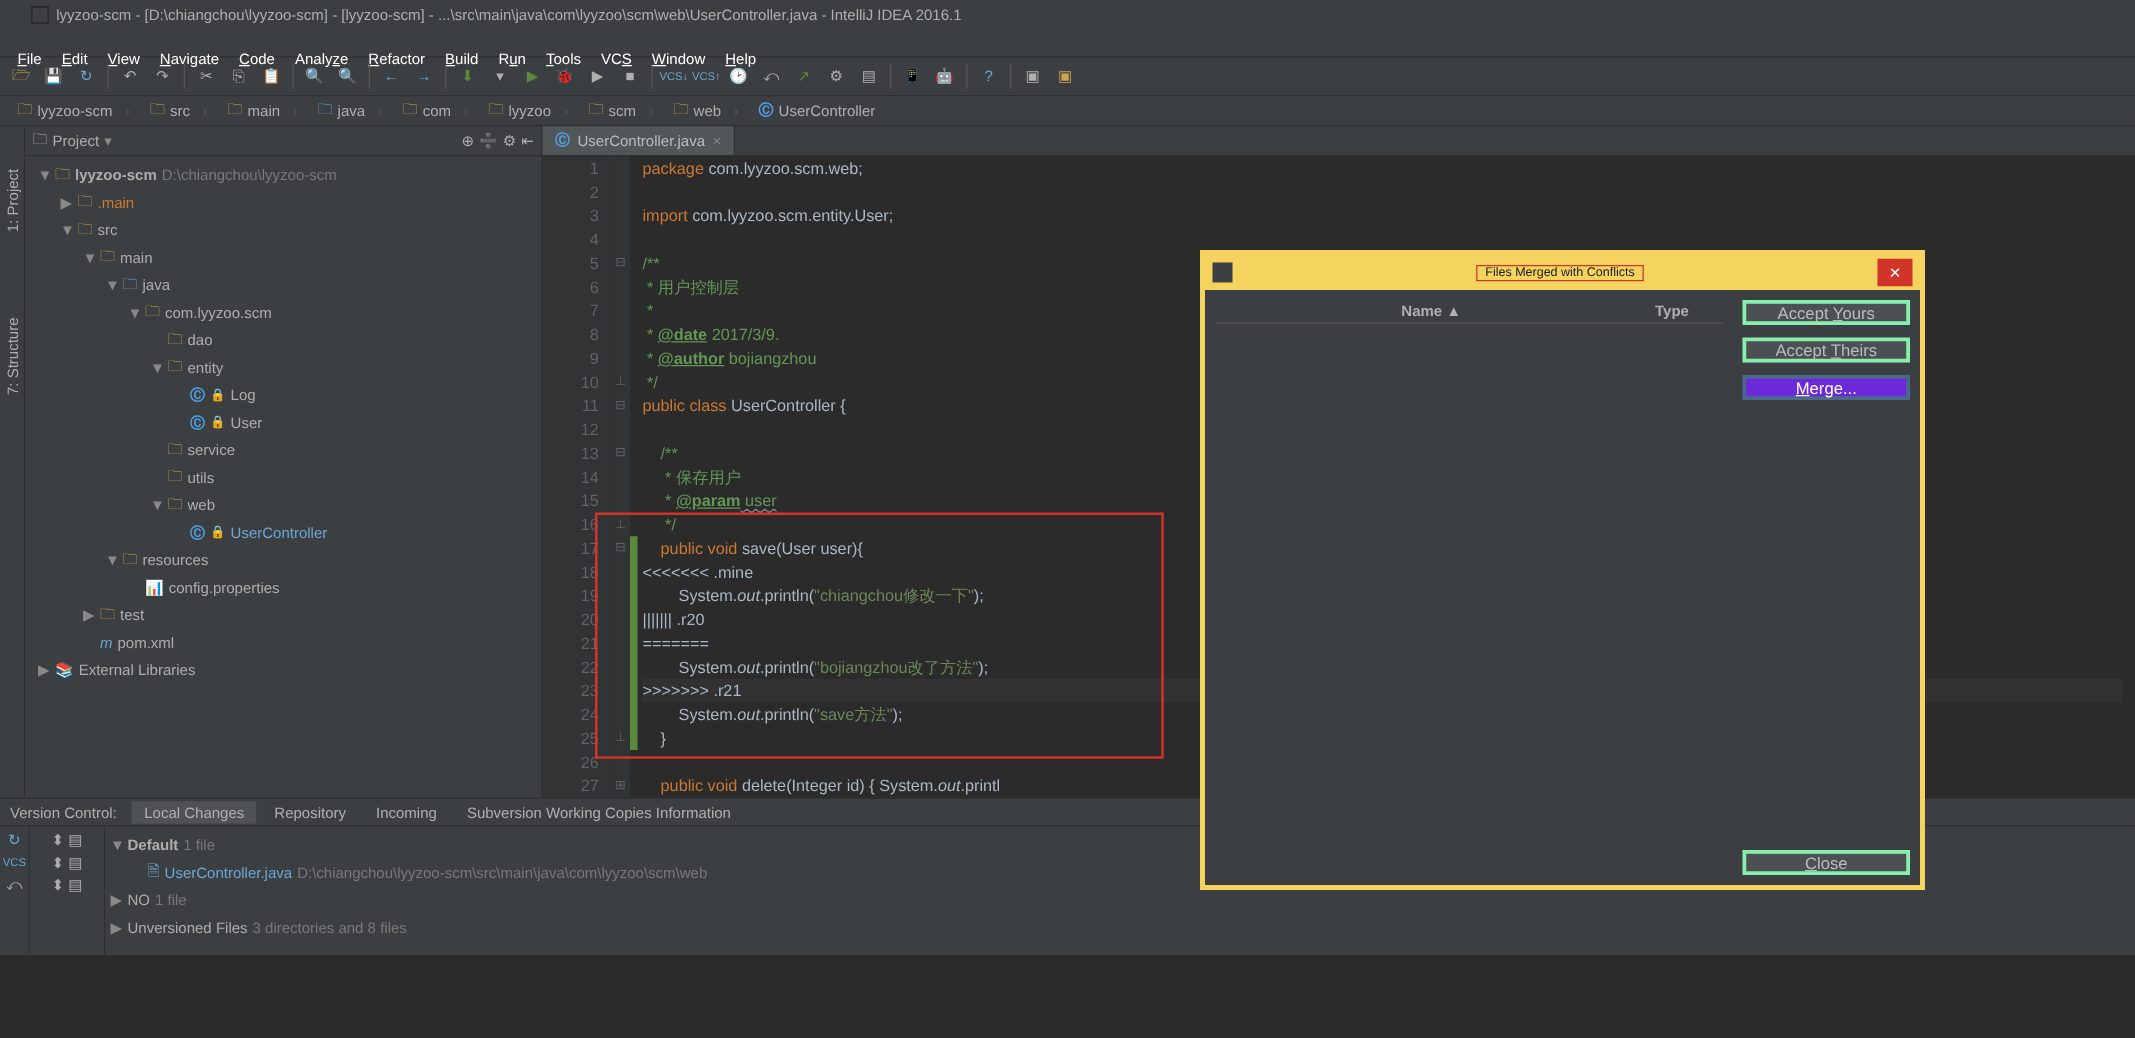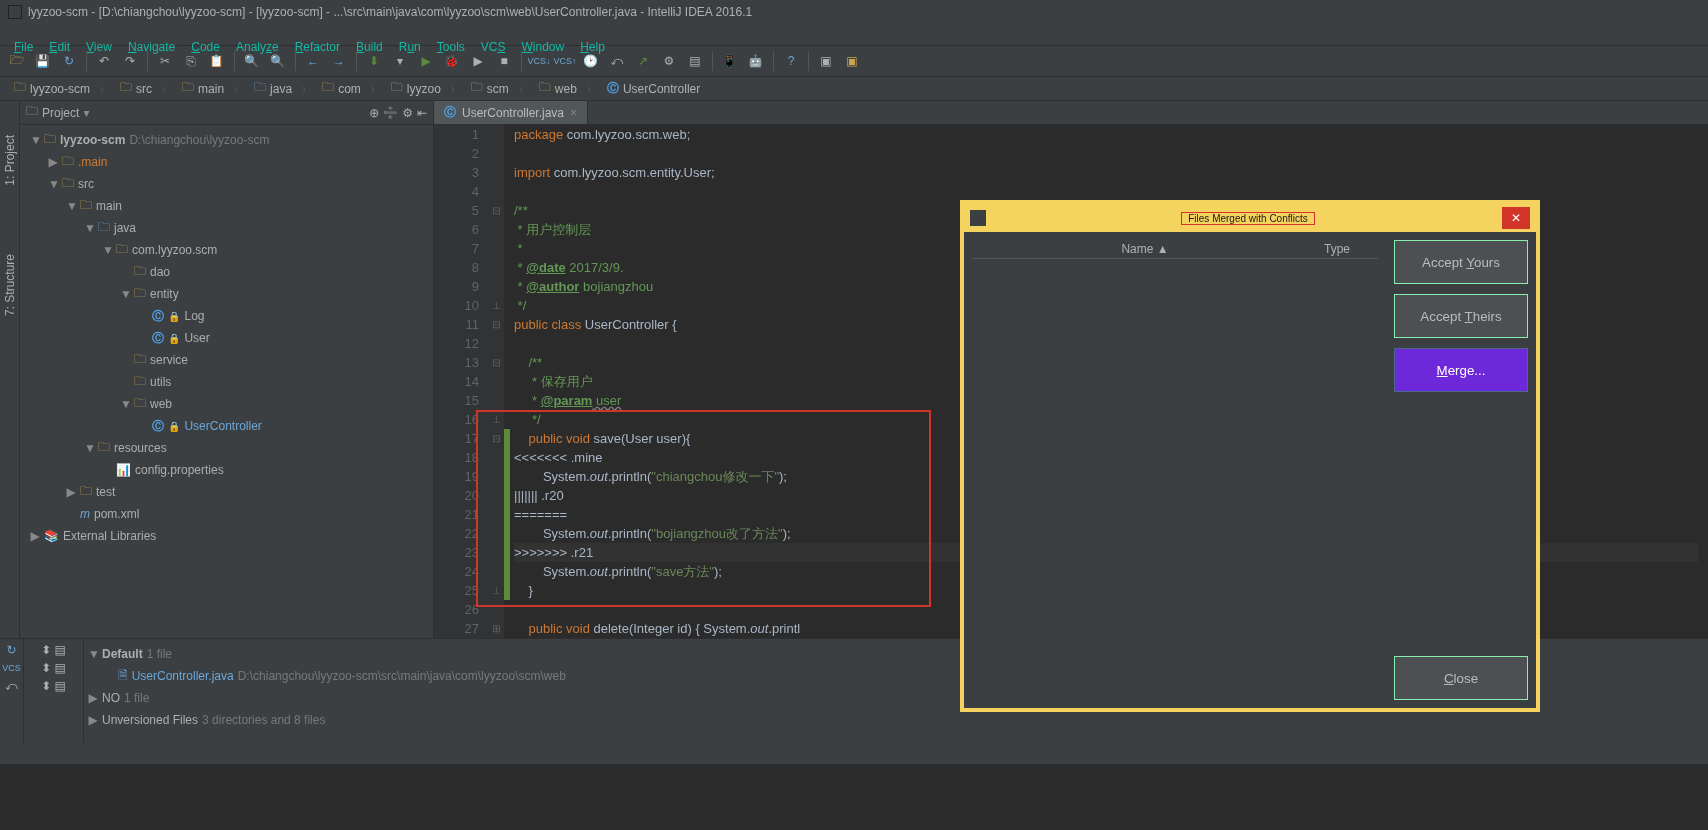--- a/index.html
+++ b/index.html
@@ -1,24 +1,24 @@
 <!DOCTYPE html>
 <html><head>
 <meta charset="utf-8">
 <style>
 * { margin: 0; padding: 0; box-sizing: border-box; font-family: "Segoe UI", Arial, sans-serif; }
 body { background: #2b2b2b; color: #adadad; font-size: 12px; overflow: hidden; width: 1708px; height: 830px; position: relative; }
 
 
-.titlebar { height: 24px; background: #3c3f41; display: flex; align-items: center; padding-left: 8px; color: #afafaf; }
+.titlebar { height: 24px; background: #3c3f41; display: flex; align-items: center; padding-left: 25px; color: #afafaf; }
 .titlebar .ic { width: 14px; height: 14px; background: #3c3f41; border: 1px solid #222; margin-right: 6px; }
 
 
 .menubar { height: 22px; background: #3c3f41; border-bottom: 1px solid #2d2f30; display: flex; align-items: center; padding: 0 6px; }
-.menubar .mi { padding: 2px 8px; cursor: pointer; color: #14b8a6; margin-top: 24px; }
+.menubar .mi { padding: 2px 8px; cursor: pointer; color: #ffffff; margin-top: 24px; }
 .menubar .mi u { text-decoration: underline; }
 
 
 .toolbar { height: 31px; background: #3c3f41; border-bottom: 1px solid #2d2f30; display: flex; align-items: center; padding: 0 6px; gap: 4px; }
 .toolbar .tb { width: 22px; height: 22px; display: flex; align-items: center; justify-content: center; cursor: pointer; color: #afafaf; }
 .toolbar .sep { width: 1px; height: 20px; background: #555; margin: 0 2px; }
 
 
 .breadcrumb { height: 24px; background: #3c3f41; display: flex; align-items: center; padding: 0 6px; border-bottom: 1px solid #2d2f30; }
 .crumb { padding: 2px 8px; display: flex; align-items: center; gap: 4px; cursor: pointer; color: #afafaf; position: relative; }
@@ -81,26 +81,26 @@
 
 .dialog { position: absolute; top: 200px; left: 960px; width: 580px; height: 512px; background: #3c3f41; border: 4px solid #f4d35e; z-index: 10; }
 .dlg-title { height: 28px; background: #f4d35e; display: flex; align-items: center; padding: 0 6px; color: #1a1a1a; }
 .dlg-title .ic { width: 16px; height: 16px; background: #3c3f41; margin-right: 8px; }
 .dlg-title .tt { flex: 1; text-align: center; font-size: 10px; }
 .dlg-title .tt span { border: 1px solid #d13428; padding: 0 6px; }
 .dlg-title .x { width: 28px; height: 22px; background: #d13428; color: #fff; display: flex; align-items: center; justify-content: center; cursor: pointer; }
 .dlg-body { display: flex; height: calc(100% - 28px); }
 .dlg-list { flex: 1; background: #3c3f41; padding: 8px; }
 .dlg-list table { width: 100%; border-collapse: collapse; }
-.dlg-list th { background: #3c3f41; color: #afafaf; font-weight: normal; padding: 2px 6px; border-bottom: 1px solid #555; text-align: left; }
+.dlg-list th { background: #3c3f41; color: #afafaf; font-weight: bold; padding: 2px 6px; border-bottom: 1px solid #555; text-align: left; }
 .dlg-list th.name { text-align: center; }
 .dlg-list td { padding: 2px 6px; }
 .dlg-list tr.sel td { background: #0d5aa7; color: #fff; }
 .dlg-btns { width: 150px; display: flex; flex-direction: column; gap: 10px; padding: 8px; }
-.dlg-btns button { height: 44px; background: #4c5052; border: 1px solid #86efac; color: #bbb; cursor: pointer; }
+.dlg-btns button { height: 20px; background: #4c5052; border: 3px solid #86efac; color: #bbb; cursor: pointer; }
 .dlg-btns button.primary { background: #6d28d9; border-color: #4a688a; color: #fff; }
 .dlg-btns .spacer { flex: 1; }
 </style>
 </head>
 <body>
 
 <div class="titlebar">
   <span class="ic"></span>
   <span>lyyzoo-scm - [D:\chiangchou\lyyzoo-scm] - [lyyzoo-scm] - ...\src\main\java\com\lyyzoo\scm\web\UserController.java - IntelliJ IDEA 2016.1</span>
 </div>
@@ -424,20 +424,27 @@
         <div class="cl"></div>
         <div class="cl"><span class="kw">    public void </span><span>delete(Integer id) { System.</span><span class="staticf">out</span><span>.printl</span></div>
 
         <div class="red-box" style="top:285px;left:-28px;width:455px;height:197px"></div>
       </div>
     </div>
   </div>
 </div>
 
 <div class="vcs-panel">
+  <div class="vcs-tabs">
+    <span class="lbl">Version Control:</span>
+    <span class="vt active">Local Changes</span>
+    <span class="vt">Repository</span>
+    <span class="vt">Incoming</span>
+    <span class="vt">Subversion Working Copies Information</span>
+  </div>
   <div class="vcs-body">
     <div class="vcs-tool">
       <span style="color:#6ba6d6">↻</span>
       <span style="font-size:9px;color:#6ba6d6">VCS</span>
       <span>⤺</span>
     </div>
     <div class="vcs-tool2">
       <span>⬍ ▤</span>
       <span>⬍ ▤</span>
       <span>⬍ ▤</span>

